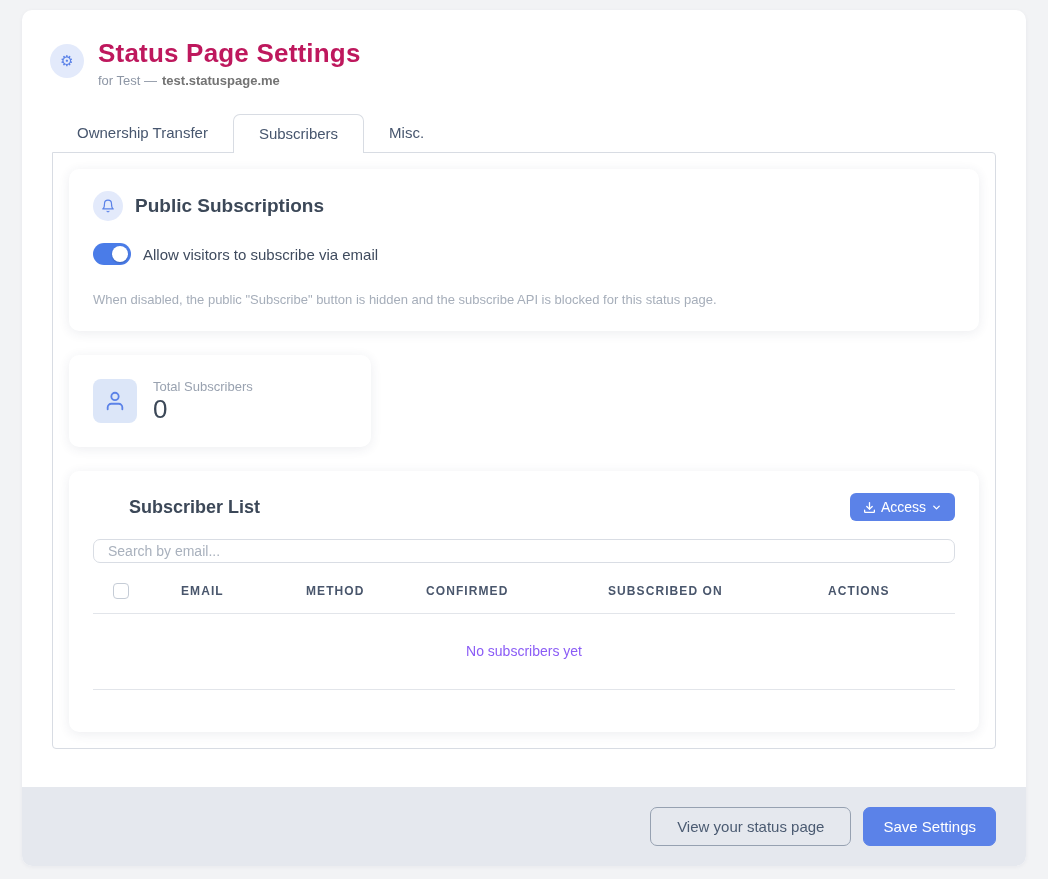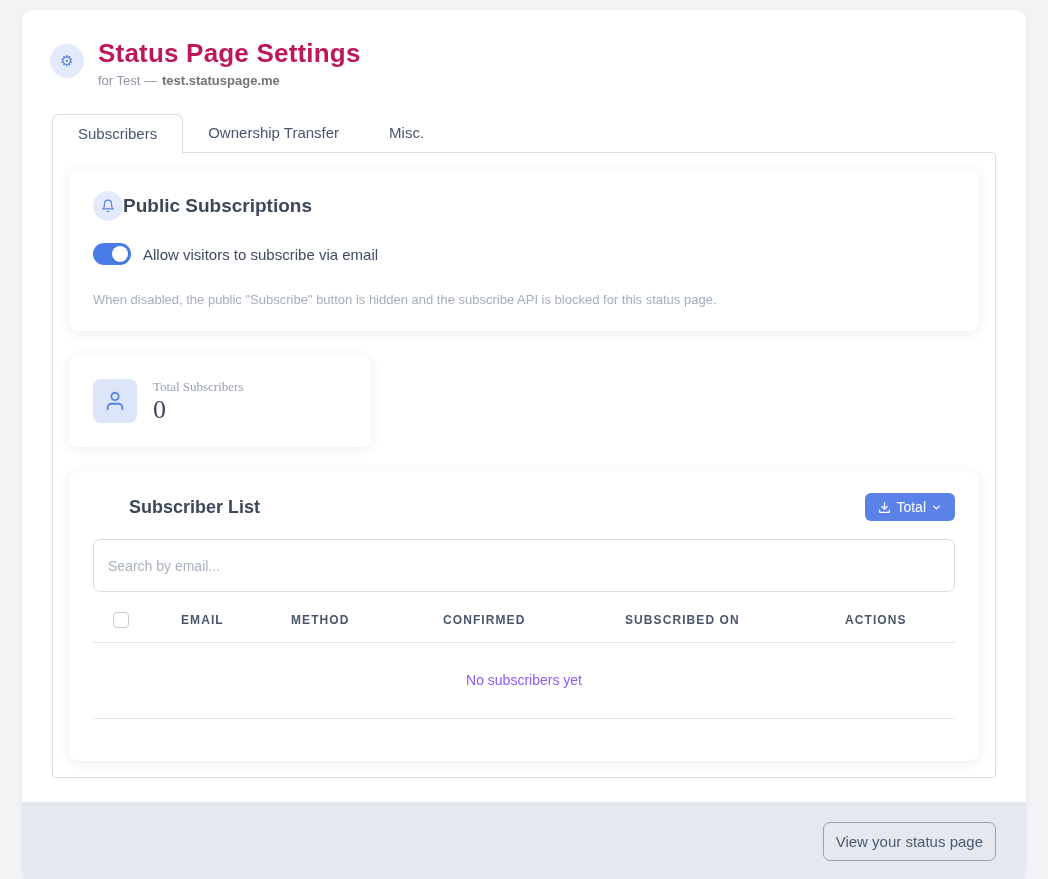--- a/index.html
+++ b/index.html
@@ -99,21 +99,21 @@
     flex: 0 0 auto;
   }
   .inner-card {
     background: #ffffff;
     border-radius: 10px;
     box-shadow: 0 2px 12px rgba(40,55,90,0.09);
   }
 
   
   .ps-card { padding: 22px 24px 24px 24px; margin-bottom: 24px; }
-  .ps-header { display: flex; align-items: center; margin-bottom: 22px; }
+  .ps-header { display: flex; align-items: center; gap: 12px; margin-bottom: 22px; }
   .ps-icon-circle {
     width: 30px; height: 30px; border-radius: 50%;
     background: #e3eafb; color: #5b82e8;
     display: flex; align-items: center; justify-content: center;
     flex: 0 0 auto;
   }
   .ps-title { font-size: 19px; font-weight: 600; color: #3c4858; }
   .toggle-row { display: flex; align-items: center; gap: 12px; margin-bottom: 27px; }
   .toggle {
     width: 38px; height: 22px; border-radius: 11px;
@@ -125,21 +125,20 @@
     background: #ffffff; box-shadow: 0 1px 2px rgba(0,0,0,0.2);
   }
   .toggle-label { font-size: 15px; color: #3f4b5e; }
   .helper-text { font-size: 13px; color: #a6aeba; }
 
   
   .stats-card {
     width: 302px; padding: 24px;
     display: flex; align-items: flex-start; gap: 16px;
     margin-bottom: 24px;
-    font-family: Liberation Serif, serif;
   }
   .stats-icon-square {
     width: 44px; height: 44px; border-radius: 8px;
     background: #dce6f8; color: #5b82e8;
     display: flex; align-items: center; justify-content: center;
     flex: 0 0 auto;
   }
   .stats-label { font-size: 13px; color: #99a2b0; margin-bottom: 2px; }
   .stats-value { font-size: 26px; color: #3c4858; font-weight: 500; line-height: 1; }
 
@@ -148,39 +147,39 @@
   .sl-header { display: flex; align-items: center; justify-content: space-between; margin-bottom: 18px; margin-left: 36px; }
   .sl-title { font-size: 18px; font-weight: 600; color: #3c4858; }
   .export-btn {
     background: #5b82e8; color: #ffffff; border: none;
     border-radius: 6px; padding: 6px 13px;
     font-size: 14px; font-family: inherit;
     display: flex; align-items: center; gap: 5px;
     cursor: pointer;
   }
   .search-input {
-    width: 100%; height: 53px;
+    width: 100%; height: 24px;
     border: 1px solid #d9dde4; border-radius: 7px;
     padding: 0 14px; font-size: 14px; font-family: inherit;
     color: #3f4b5e; outline: none; margin-bottom: 20px;
   }
   .search-input::placeholder { color: #a9b1bd; }
 
   .table-header {
     display: flex; align-items: center;
     padding-bottom: 14px;
     border-bottom: 1px solid #e2e5ea;
   }
   .th {
     font-size: 12px; font-weight: 700; letter-spacing: 0.09em;
     color: #49566c; text-transform: uppercase;
   }
   .col-check { width: 88px; padding-left: 20px; }
-  .col-email { width: 110px; }
-  .col-method { width: 152px; }
+  .col-email { width: 125px; }
+  .col-method { width: 120px; }
   .col-confirmed { width: 182px; }
   .col-subscribed { width: 220px; }
   .col-actions { flex: 1; }
   .checkbox {
     width: 16px; height: 16px;
     border: 1.5px solid #c5ccd6; border-radius: 4px;
     background: #ffffff; cursor: pointer;
   }
   .empty-row {
     border-bottom: 1px solid #e2e5ea;
@@ -195,21 +194,21 @@
     margin-top: auto;
     background: #e5e8ee;
     padding: 20px 30px;
     display: flex; justify-content: flex-end; gap: 12px;
   }
   .btn-outline {
     background: transparent;
     border: 1px solid #96a1b1;
     color: #4b5b72;
     border-radius: 7px;
-    padding: 10px 12px;
+    padding: 10px 26px;
     font-size: 15px; font-family: inherit;
     cursor: pointer;
   }
   .btn-primary {
     background: #5b82e8;
     border: 1px solid #5b82e8;
     color: #ffffff;
     border-radius: 7px;
     padding: 10px 19px;
     font-size: 15px; font-family: inherit;
@@ -228,22 +227,22 @@
       <div class="page-title">Status Page Settings</div>
       <div class="page-subtitle">
         <span>for Test —</span>
         <a href="#">test.statuspage.me</a>
       </div>
     </div>
   </div>
 
 
   <div class="tabs-row2">
+    <div class="tab tab-plain">Ownership Transfer</div>
     <div class="tab tab-active">Subscribers</div>
-    <div class="tab tab-plain">Ownership Transfer</div>
     <div class="tab tab-plain">Misc.</div>
   </div>
 
   <div class="tab-panel">
 
     <div class="inner-card ps-card">
       <div class="ps-header">
         <div class="ps-icon-circle">
           <svg class="icon-svg" width="14" height="14" viewBox="0 0 24 24" fill="none" stroke="currentColor" stroke-width="2" stroke-linecap="round" stroke-linejoin="round">
             <path d="M18 8a6 6 0 0 0-12 0c0 7-3 9-3 9h18s-3-2-3-9"></path>
@@ -276,21 +275,21 @@
 
     <div class="inner-card sl-card">
       <div class="sl-header">
         <div class="sl-title">Subscriber List</div>
         <button class="export-btn">
           <svg class="icon-svg" width="13" height="13" viewBox="0 0 24 24" fill="none" stroke="currentColor" stroke-width="2.4" stroke-linecap="round" stroke-linejoin="round">
             <path d="M21 17v3a1 1 0 0 1-1 1H4a1 1 0 0 1-1-1v-3"></path>
             <polyline points="7 10 12 15 17 10"></polyline>
             <line x1="12" y1="15" x2="12" y2="3"></line>
           </svg>
-          <span>Total</span>
+          <span>Access</span>
           <svg class="icon-svg" width="11" height="11" viewBox="0 0 24 24" fill="none" stroke="currentColor" stroke-width="3" stroke-linecap="round" stroke-linejoin="round">
             <polyline points="6 9 12 15 18 9"></polyline>
           </svg>
         </button>
       </div>
 
       <input class="search-input" type="text" placeholder="Search by email..." style="">
 
       <div class="table-header">
         <div class="col-check">
@@ -304,15 +303,16 @@
       </div>
 
       <div class="empty-row">No subscribers yet</div>
       <div class="table-bottom-pad"></div>
     </div>
 
   </div>
 
   <div class="card-footer">
     <button class="btn-outline">View your status page</button>
+    <button class="btn-primary">Save Settings</button>
   </div>
 
 </div>
 
 </body></html>

